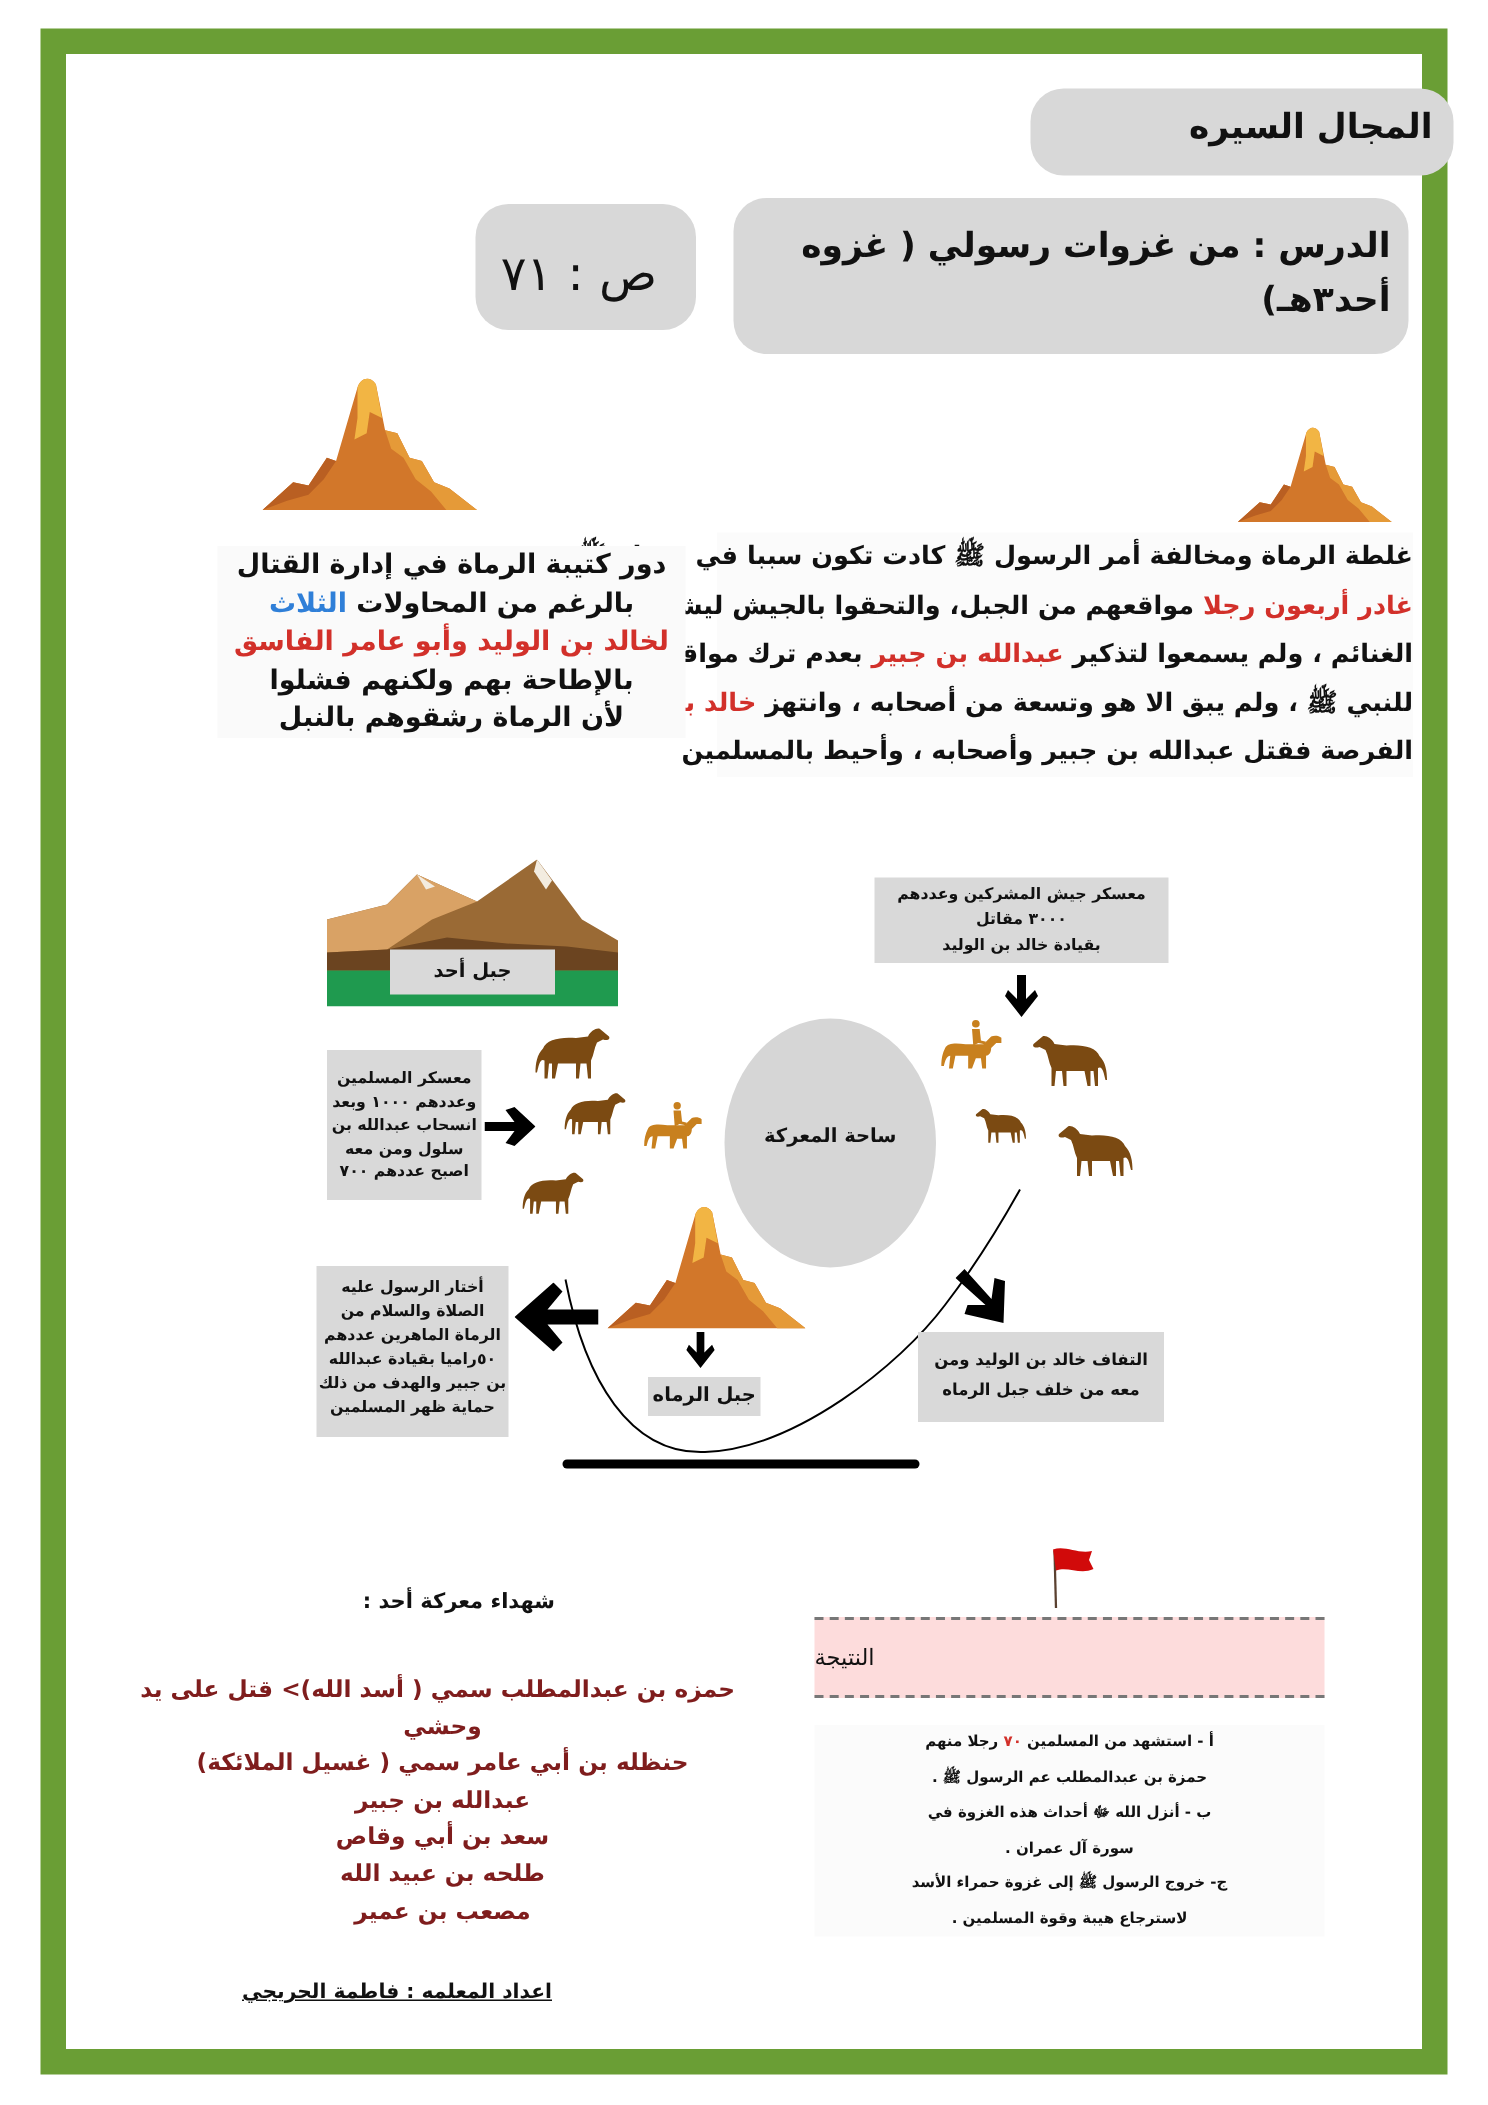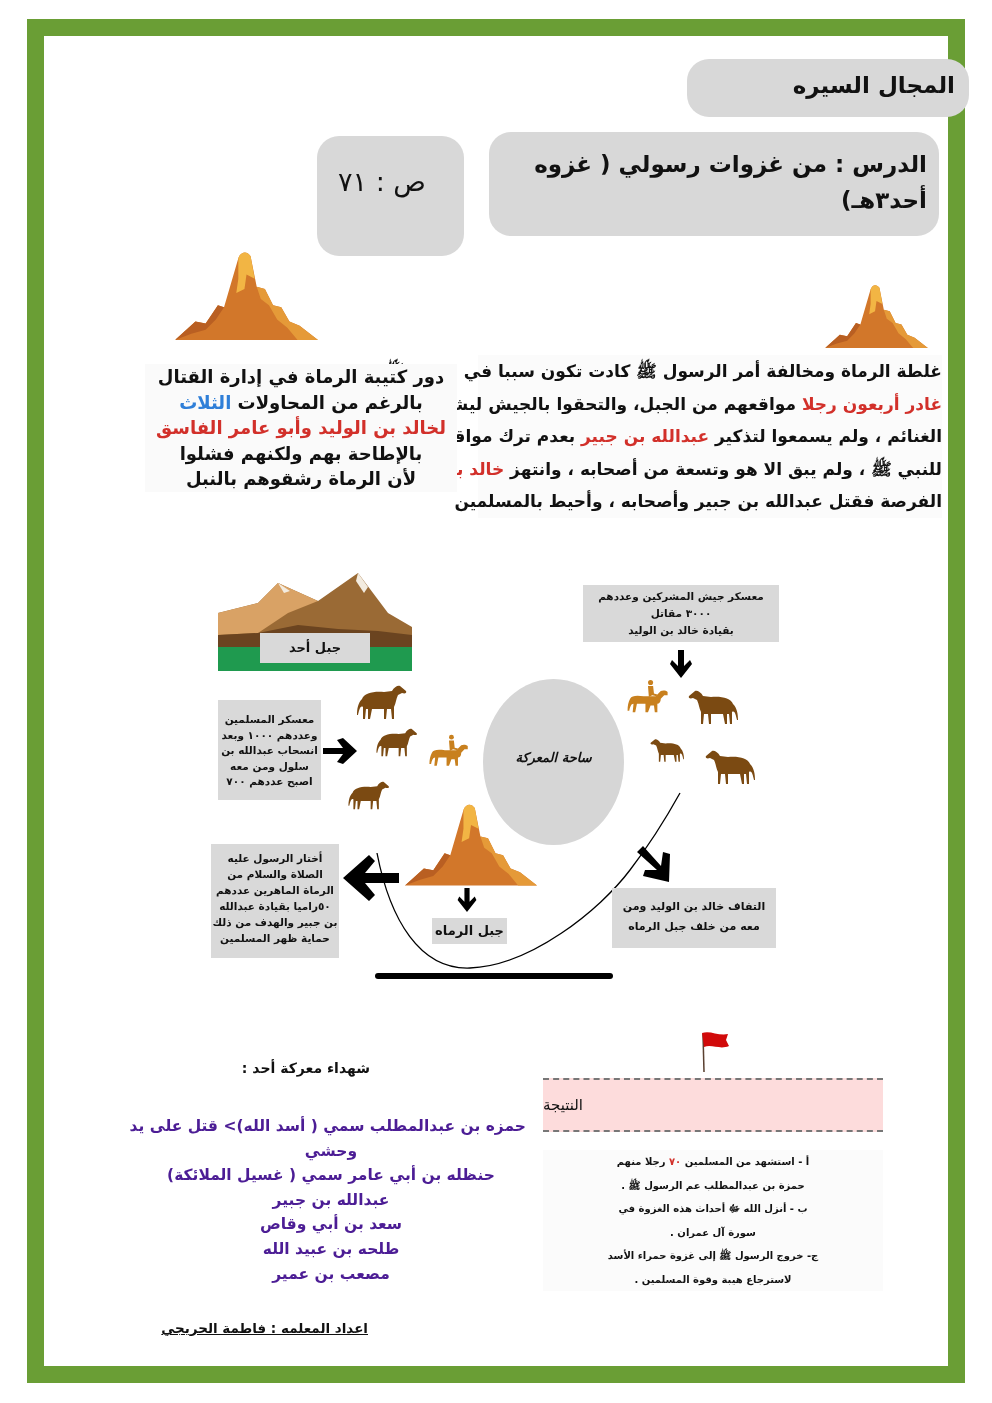--- a/index.html
+++ b/index.html
@@ -39,21 +39,21 @@
 
 <div class="pill rtl" style="left:687px; top:59px; width:282px; height:58px; font-size:23px; line-height:52px; padding-right:14px; box-sizing:border-box;">
   <span>المجال  السيره</span>
 </div>
 
 <div class="pill rtl" style="left:489px; top:132px; width:450px; height:104px; font-size:23px; padding:14px 12px 0 0; box-sizing:border-box; line-height:36px;">
   <span class="line">الدرس : من غزوات رسولي ( غزوه</span>
   <span class="line">أحد٣هـ)</span>
 </div>
 
-<div class="pill rtl" style="left:317px; top:136px; width:147px; height:120px; font-size:27px; font-weight:normal; line-height:92px; padding-right:38px; box-sizing:border-box;">
+<div class="pill rtl" style="left:317px; top:136px; width:147px; height:84px; font-size:32px; font-weight:normal; line-height:92px; padding-right:26px; box-sizing:border-box;">
   <span>ص : ٧١</span>
 </div>
 
 <svg class="abs" style="left:175px; top:248px;" width="143" height="92" viewBox="0 0 140 90">
     <use href="#peak"></use>
   </svg>
 <svg class="abs" style="left:825px; top:282px;" width="103" height="66" viewBox="0 0 140 90">
     <use href="#peak"></use>
   </svg>
 
@@ -104,21 +104,21 @@
     <use href="#horse"></use>
   </svg>
 <svg class="abs" style="left:346px; top:778px;" width="46" height="36" viewBox="0 0 56 36" fill="#7b4a12">
     <use href="#horse"></use>
   </svg>
 <svg class="abs" style="left:427px; top:730px;" width="44" height="42" viewBox="0 0 54 40" fill="#c8801e">
     <use href="#rider"></use>
   </svg>
 
 <div class="abs" style="left:483px; top:679px; width:141px; height:166px; border-radius:50%; background:#d6d6d6;"></div>
-<div class="abs rtl" style="left:483px; top:750px; width:141px; text-align:center; font-size:13px; font-weight:bold; color:#111;font-style:italic;">ساحة المعركة</div>
+<div class="abs rtl" style="left:483px; top:750px; width:141px; text-align:center; font-size:13px; font-weight:bold; color:#111;">ساحة المعركة</div>
 
 <div class="gbox" style="left:583px; top:585px; width:196px; height:57px; font-size:10.5px; line-height:17px; padding-top:3px; box-sizing:border-box;">
   <span class="line">معسكر جيش المشركين وعددهم</span>
   <span class="line">٣٠٠٠ مقاتل</span>
   <span class="line">بقيادة خالد بن الوليد</span>
 </div>
 <svg class="abs" style="left:670px; top:650px;" width="22" height="28" viewBox="0 0 22 28">
   <path d="M8,0 L14,0 L14,16 L20,10 L22,14 L11,28 L0,14 L2,10 L8,16 Z" fill="#000"></path>
 </svg>
 
@@ -164,21 +164,21 @@
   <span class="line">بن جبير والهدف من ذلك</span>
   <span class="line">حماية ظهر المسلمين</span>
 </div>
 
 <div class="gbox" style="left:612px; top:888px; width:164px; height:60px; font-size:11px; line-height:20px; padding-top:9px; box-sizing:border-box;">
   <span class="line">التفاف خالد بن الوليد ومن</span>
   <span class="line">معه من خلف جبل الرماه</span>
 </div>
 
 <div class="abs rtl" style="left:200px; top:1060px; width:170px; text-align:right; font-size:14px; font-weight:bold; color:#111;">شهداء معركة أحد :</div>
-<div class="abs rtl" style="left:100px; top:1114px; width:390px; text-align:center; font-size:15.5px; font-weight:bold; line-height:24.6px; color:#4c1d95;margin-left:36px;">
+<div class="abs rtl" style="left:100px; top:1114px; width:390px; text-align:center; font-size:15.5px; font-weight:bold; line-height:24.6px; color:#7f1d1d;">
   <span class="line">حمزه بن عبدالمطلب سمي  ( أسد الله)&gt; قتل على يد</span>
   <span class="line">وحشي</span>
   <span class="line">حنظله بن أبي عامر سمي ( غسيل الملائكة)</span>
   <span class="line">عبدالله بن جبير</span>
   <span class="line">سعد بن أبي وقاص</span>
   <span class="line">طلحه بن عبيد الله</span>
   <span class="line">مصعب بن عمير</span>
 </div>
 <div class="abs rtl" style="left:150px; top:1320px; width:218px; text-align:right; font-size:13.5px; font-weight:bold; color:#111; text-decoration:underline;">اعداد المعلمه : فاطمة الحريجي</div>
 

